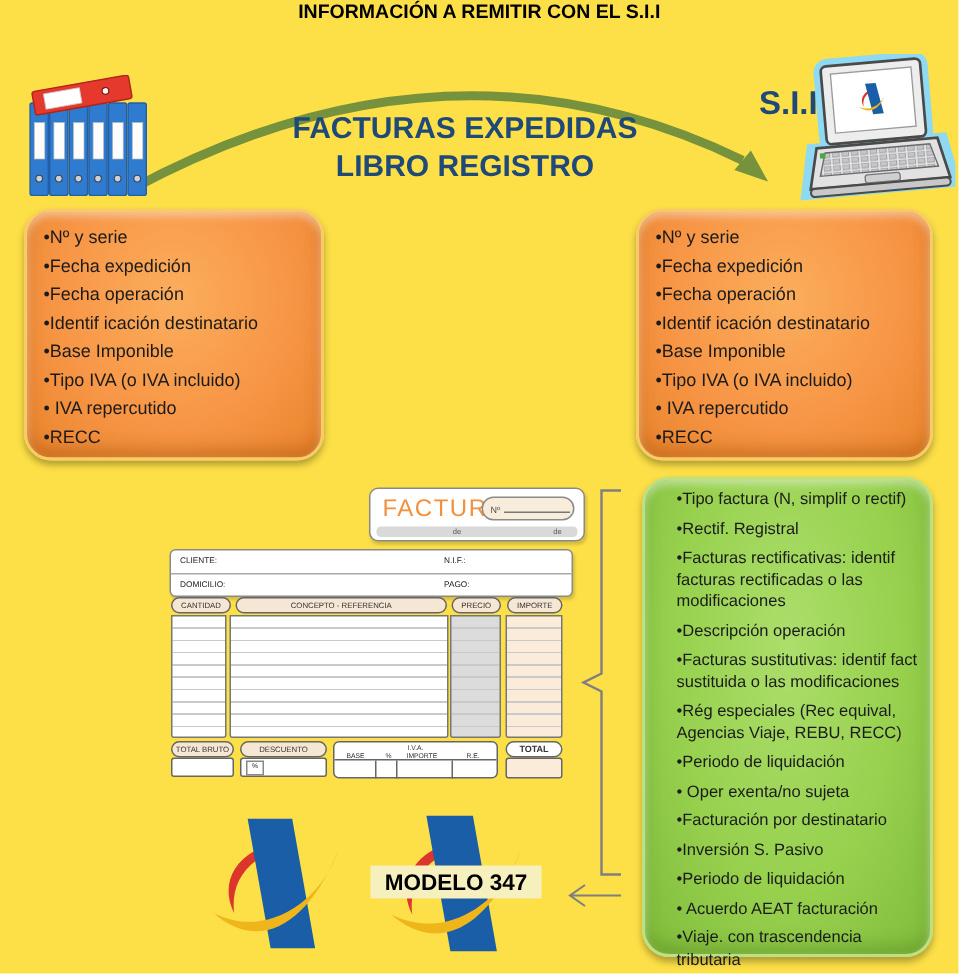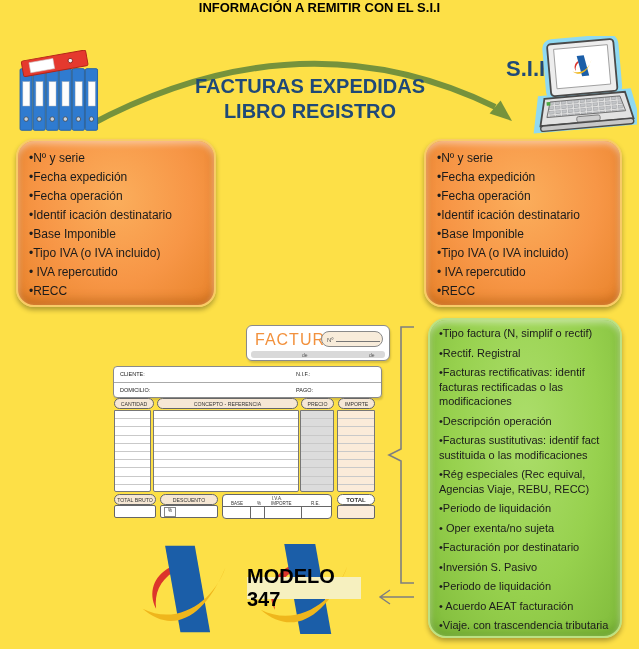--- a/index.html
+++ b/index.html
@@ -47,21 +47,21 @@
   .iva-box{left:109px;top:169px;width:110px;height:25px;border:1px solid #666;border-radius:4px;
            box-sizing:border-box;background:#fff;font-size:4.5px;color:#333;}
   .iva-top{position:absolute;left:0;top:1px;width:100%;text-align:center;}
   .iva-sub{position:absolute;top:6px;font-size:4.5px;}
   .iva-cells{position:absolute;left:0;top:11px;width:100%;height:13px;border-top:1px solid #666;box-sizing:border-box;}
   .iva-div{position:absolute;top:0;width:1px;height:100%;background:#666;}
   
   .label-340{left:146px;top:591px;font-size:30px;font-weight:bold;color:#000;}
   .banner-347{left:247px;top:577px;width:114px;height:22px;background:#F6F0BF;
               display:flex;align-items:center;justify-content:center;
-              font-size:20px;font-weight:bold;color:#000;}
+              font-size:15px;font-weight:bold;color:#000;}
 </style>
 </head>
 <body>
 
 <div id="canvas">
 
   <svg class="abs" style="left:0;top:0;" width="639" height="649" viewBox="0 0 639 649">
     <defs>
       <symbol id="aeat" viewBox="0 0 100 100">
         <path d="M34,26 C16,36 10,54 19,72 C17,55 23,41 38,31 Z" fill="#DC352B"></path>
@@ -162,21 +162,21 @@
       <li>Fecha operación</li>
       <li>Identif icación destinatario</li>
       <li>Base Imponible</li>
       <li>Tipo IVA (o IVA incluido)</li>
       <li> IVA repercutido</li>
       <li>RECC</li>
     </ul>
   </div>
 
   <div class="abs bullet-box green" style="left:428px;top:318px;width:194px;height:320px;box-sizing:border-box;">
-    <ul class="box-green-list" style="padding:6px 2px 0 9px;">
+    <ul class="box-green-list" style="padding:6px 2px 0 9px;margin-left:12px;">
       <li>Tipo factura (N, simplif o rectif)</li>
       <li>Rectif. Registral</li>
       <li>Facturas rectificativas: identif facturas rectificadas o las modificaciones</li>
       <li>Descripción operación</li>
       <li>Facturas sustitutivas: identif fact sustituida o las modificaciones</li>
       <li>Rég especiales (Rec equival, Agencias Viaje, REBU, RECC)</li>
       <li>Periodo de liquidación</li>
       <li> Oper exenta/no sujeta</li>
       <li>Facturación por destinatario</li>
       <li>Inversión S. Pasivo</li>

